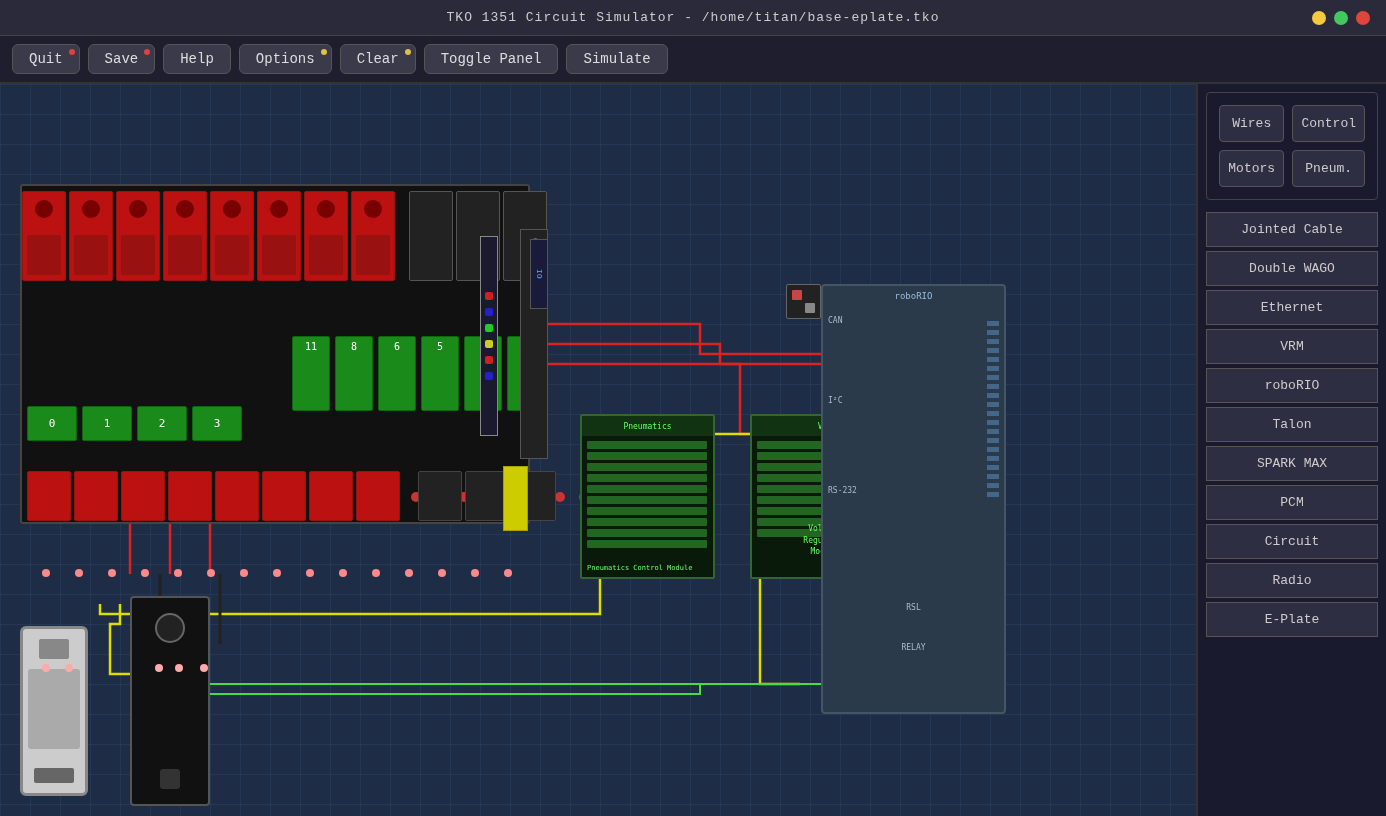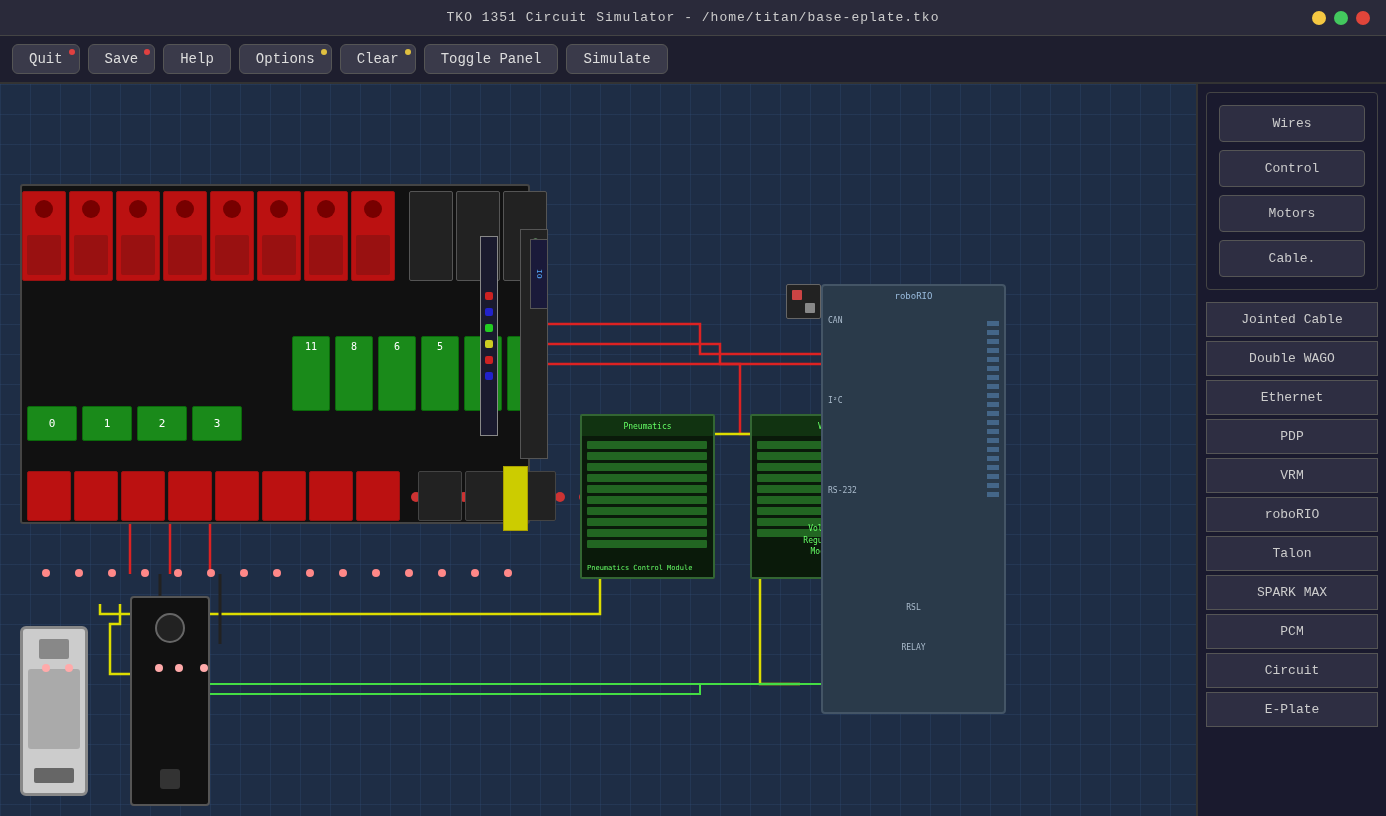--- a/index.html
+++ b/index.html
@@ -111,21 +111,21 @@
     
     #top-panel {
       background: #1a1a2e;
       border: 1px solid #444;
       margin: 8px;
       padding: 12px;
       border-radius: 4px;
     }
     .top-panel-grid {
       display: grid;
-      grid-template-columns: 1fr;
+      grid-template-columns: 1fr 1fr;
       gap: 8px;
     }
     .panel-btn {
       background: #2e2e42;
       color: #ccc;
       border: 1px solid #555;
       border-radius: 4px;
       padding: 10px 8px;
       font-size: 13px;
       cursor: pointer;
@@ -451,33 +451,33 @@
     </div>
   </div>
 
   <div id="right-panel">
 
     <div id="top-panel">
       <div class="top-panel-grid">
         <button class="panel-btn">Wires</button>
         <button class="panel-btn">Control</button>
         <button class="panel-btn">Motors</button>
-        <button class="panel-btn">Cable.</button>
+        <button class="panel-btn">Pneum.</button>
       </div>
     </div>
 
     <div id="component-list">
       <button class="component-btn">Jointed Cable</button>
       <button class="component-btn">Double WAGO</button>
       <button class="component-btn">Ethernet</button>
-      <button class="component-btn">PDP</button>
       <button class="component-btn">VRM</button>
       <button class="component-btn">roboRIO</button>
       <button class="component-btn">Talon</button>
       <button class="component-btn">SPARK MAX</button>
       <button class="component-btn">PCM</button>
       <button class="component-btn">Circuit</button>
+      <button class="component-btn">Radio</button>
       <button class="component-btn">E-Plate</button>
     </div>
 
   </div>
 
 </div>
 
 </body></html>

